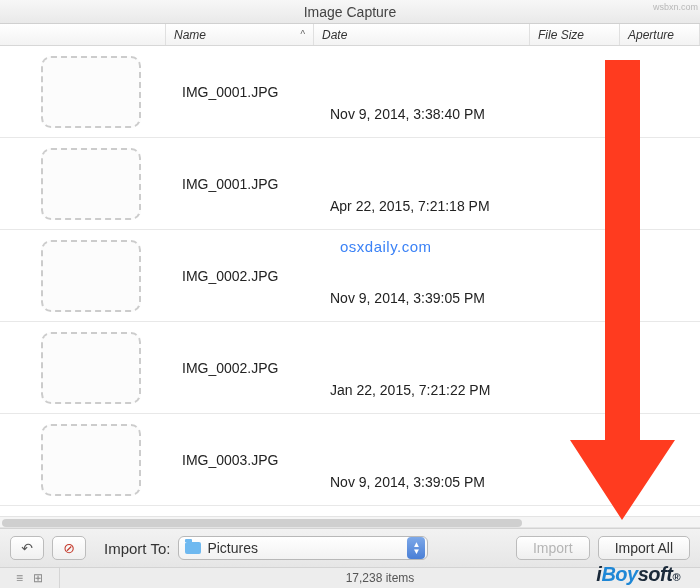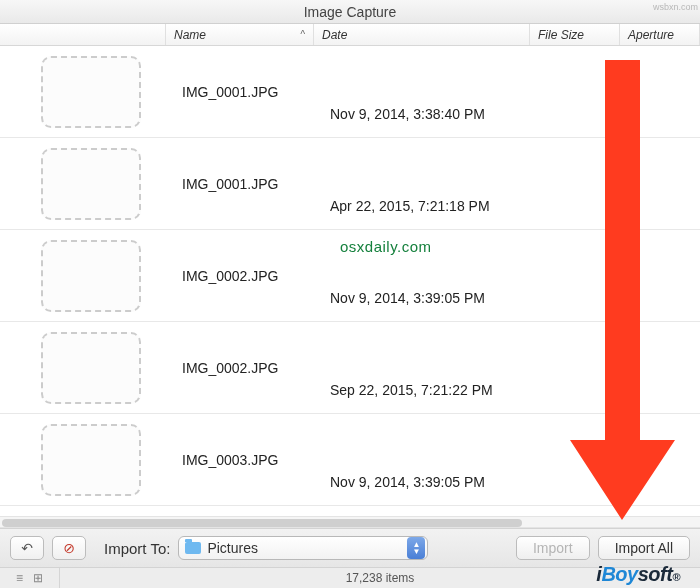--- a/index.html
+++ b/index.html
@@ -70,21 +70,21 @@
       background: #fcfcfc;
     }
     .name-cell { width: 148px; padding: 0 8px; font-size: 14px; color: #222;}
     .date-cell { flex: 1; padding: 0 8px; font-size: 14px; color: #222; margin-top: 44px;}
     .size-cell { width: 90px; }
     .aperture-cell { width: 80px; }
     .watermark-row {
       position: absolute;
       top: 192px;
       left: 340px;
-      color: #15803d;
+      color: #3b82f6;
       font-size: 15px;
       letter-spacing: 0.5px;
       pointer-events: none;
     }
     .hscroll {
       height: 12px;
       background: #f5f5f5;
       border-top: 1px solid #e4e4e4;
       border-bottom: 1px solid #e4e4e4;
       position: relative;
@@ -242,21 +242,21 @@
     <div class="name-cell">IMG_0002.JPG</div>
     <div class="date-cell">Nov 9, 2014, 3:39:05 PM</div>
     <div class="size-cell"></div>
     <div class="aperture-cell"></div>
   </div>
   <div class="row">
     <div class="thumb-cell">
         <div class="thumb"></div>
       </div>
     <div class="name-cell">IMG_0002.JPG</div>
-    <div class="date-cell">Sep 22, 2015, 7:21:22 PM</div>
+    <div class="date-cell">Jan 22, 2015, 7:21:22 PM</div>
     <div class="size-cell"></div>
     <div class="aperture-cell"></div>
   </div>
   <div class="row">
     <div class="thumb-cell">
         <div class="thumb"></div>
       </div>
     <div class="name-cell">IMG_0003.JPG</div>
     <div class="date-cell">Nov 9, 2014, 3:39:05 PM</div>
     <div class="size-cell"></div>

